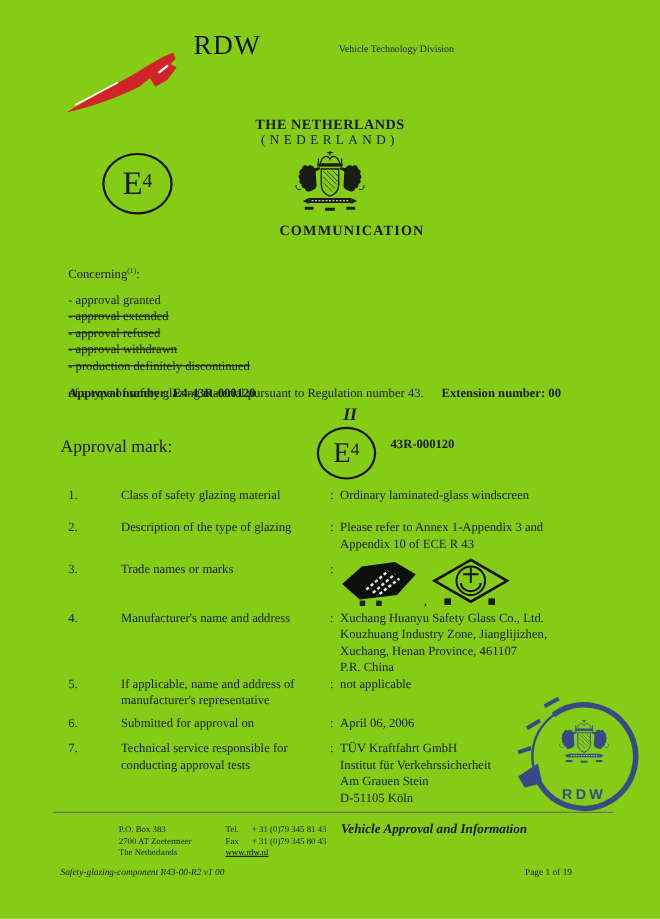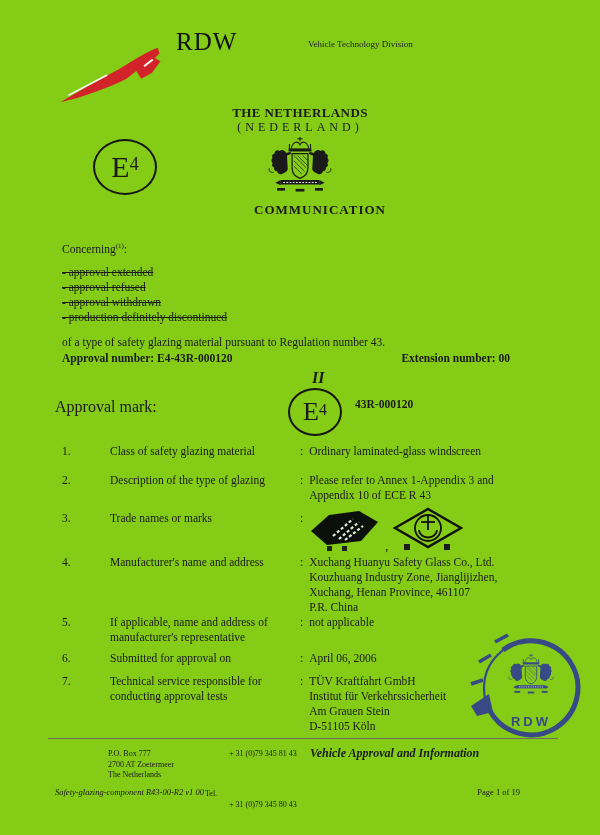--- a/index.html
+++ b/index.html
@@ -57,21 +57,21 @@
   .trade-comma { font-size:12px; line-height:10px; }
 
   
   .stamp { position:absolute; left:464px; top:630px; width:132px; height:118px; opacity:.93; }
 
   
   .footer-line { position:absolute; left:48px; top:738px; width:510px; height:1px; background:#6a6a6a; }
   .f-address { position:absolute; left:108px; top:749px; font-size:8px; line-height:10.5px; }
   .f-tel { position:absolute; left:205px; top:749px; font-size:8px; line-height:10.5px; }
   .f-tel .row { display:flex; }
-  .f-tel .lab { width:24px;margin-top:40px; }
+  .f-tel .lab { width:24px; }
   .f-web { text-decoration:underline; color:#111; cursor:pointer; }
   .f-dept { position:absolute; left:310px; top:746px; font-size:12px; font-weight:bold; font-style:italic; }
   .f-ref { position:absolute; left:55px; top:787px; font-size:8.5px; font-style:italic; }
   .f-page { position:absolute; left:430px; top:787px; width:90px; text-align:right; font-size:8.5px; }
 </style>
 </head>
 <body>
 
 <svg width="0" height="0" style="position:absolute" aria-hidden="true">
   <symbol id="dutch-arms" viewBox="0 0 100 66">
@@ -126,20 +126,21 @@
 
   <div class="roundel roundel-topleft">
     <span class="e">E</span>
     <span class="d">4</span>
   </div>
 
   <div class="concerning">
     <div class="concerning-head">
       <span>Concerning</span><sup>(1)</sup><span>:</span>
     </div>
+    <div class="option">- approval granted</div>
     <div class="option struck">- approval extended</div>
     <div class="option struck">- approval refused</div>
     <div class="option struck">- approval withdrawn</div>
     <div class="option struck">- production definitely discontinued</div>
     <div class="subject">of a type of safety glazing material pursuant to Regulation number 43.</div>
   </div>
 
   <div class="approval-row">
     <div class="pair">
       <span>Approval number:</span>
@@ -269,21 +270,21 @@
       <path d="M7 54 L19 50" stroke="#32418f" stroke-width="3.6"></path>
       <path d="M7 76 L25 64 L29 82 L13 86 Z" fill="#32418f"></path>
       <use href="#dutch-arms" x="35" y="24" width="64" height="42"></use>
       <text x="67" y="96" text-anchor="middle" font-family="Liberation Sans, sans-serif" font-size="13" font-weight="bold" letter-spacing="3" fill="#32418f">RDW</text>
     </g>
   </svg>
 
   <div class="footer-line"></div>
 
   <div class="f-address">
-    <div>P.O. Box 777</div>
+    <div>P.O. Box 383</div>
     <div>2700 AT Zoetermeer</div>
     <div>The Netherlands</div>
   </div>
 
   <div class="f-tel">
     <div class="row">
         <span class="lab">Tel.</span>
         <span>+ 31 (0)79 345 81 43</span>
       </div>
     <div class="row">

